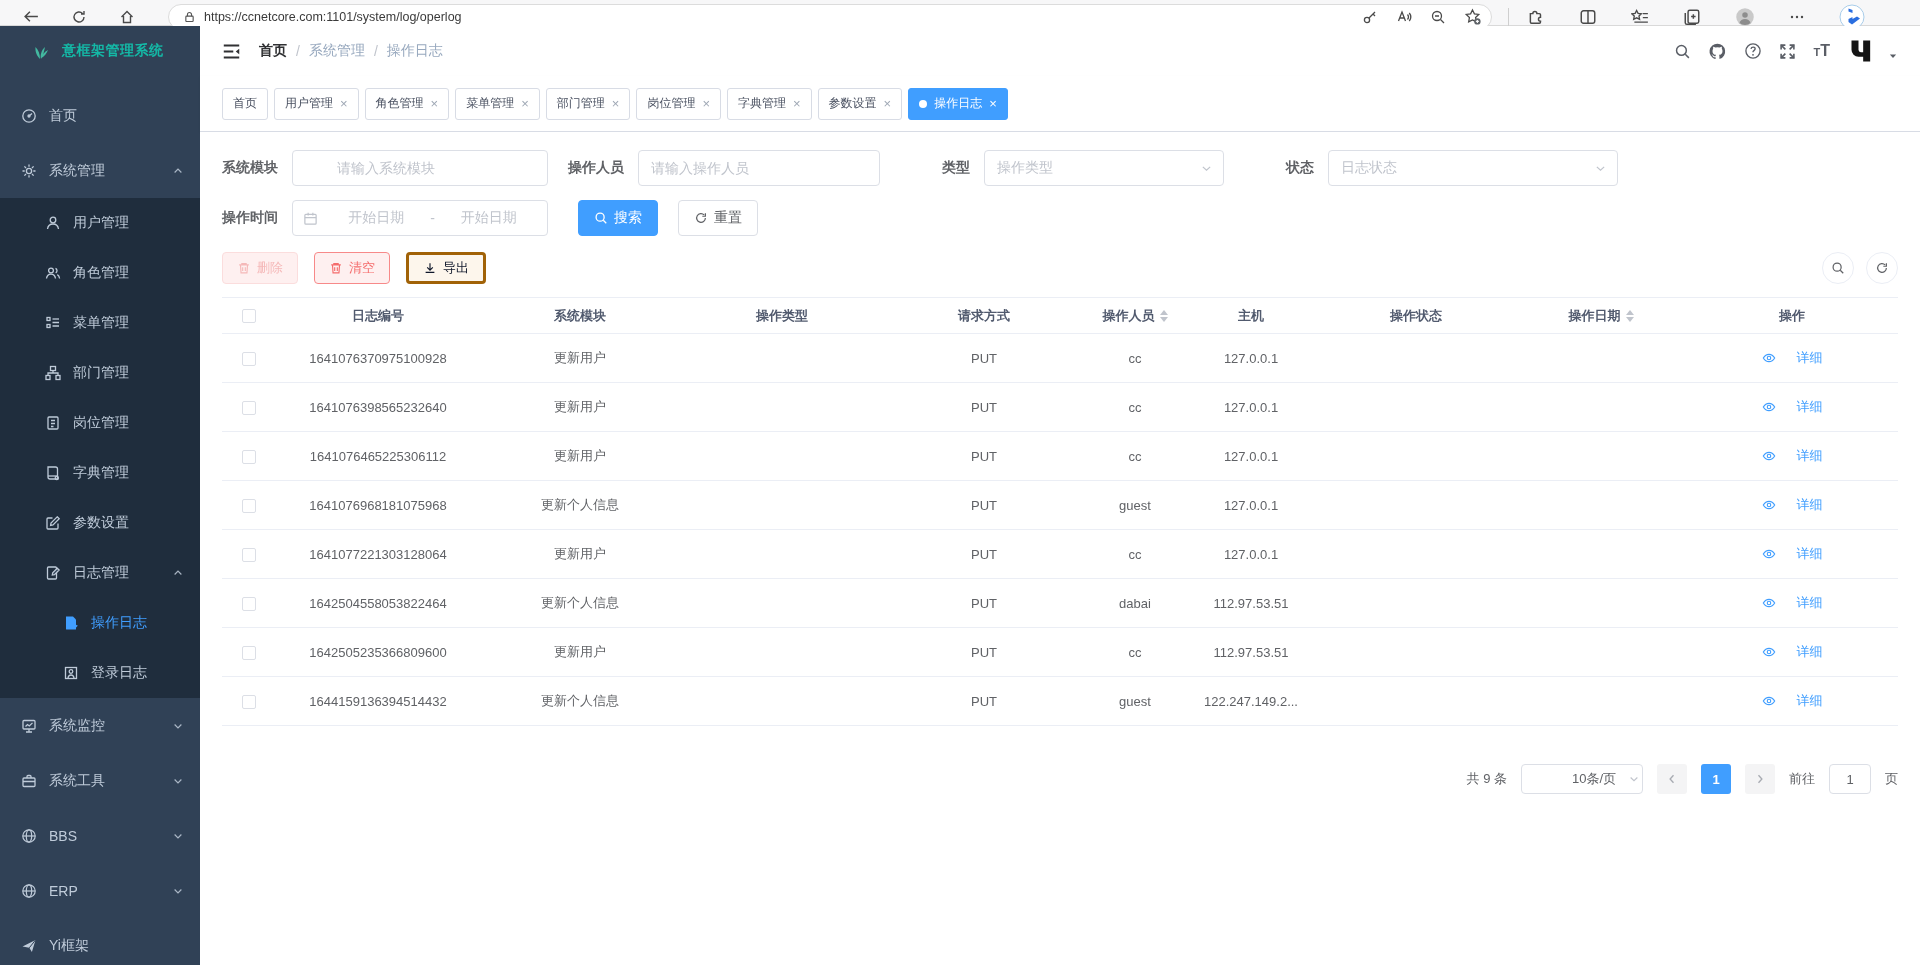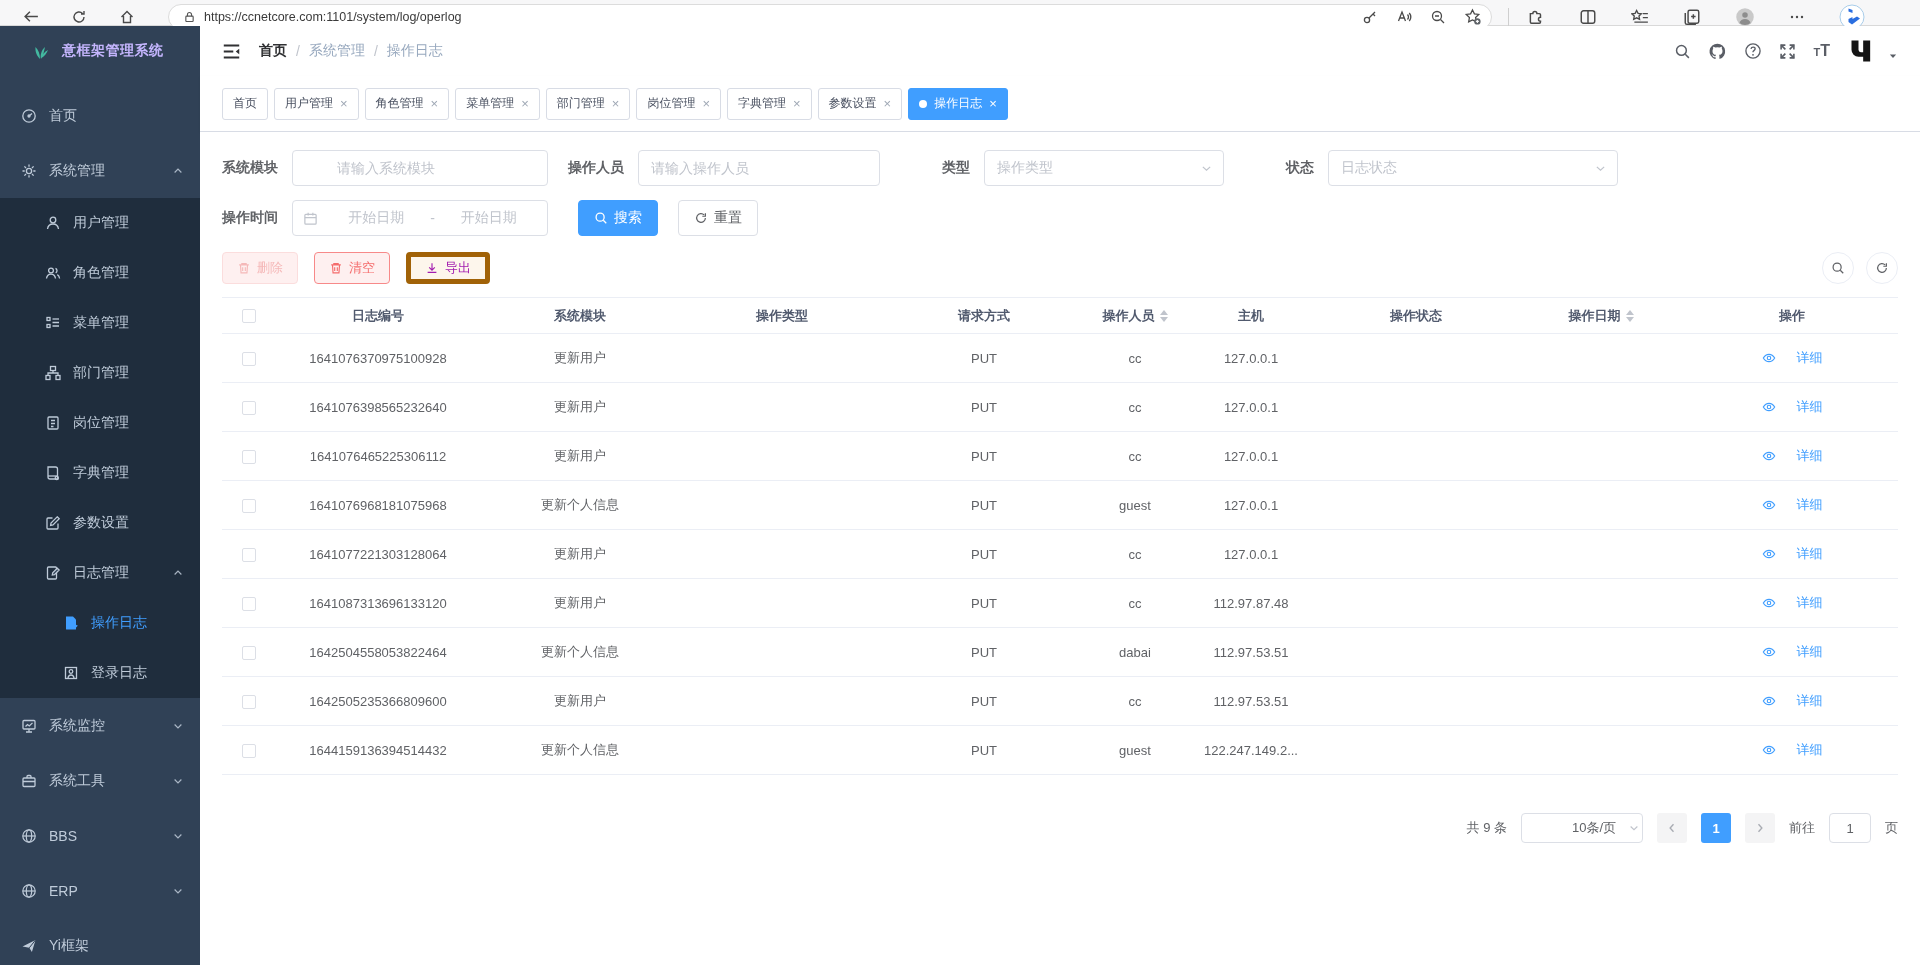--- a/index.html
+++ b/index.html
@@ -17,21 +17,21 @@
   .urlpill .lock { color:#555; margin:0 8px 0 4px; }
   .urltext { font-size:12.5px; color:#3a3a3a; flex:1; white-space:nowrap; overflow:hidden; }
   .pillicons { display:flex; align-items:center; gap:18px; color:#4a4a4a; }
   .bdivider { width:1px; height:18px; background:#cfcfcf; margin:0 10px 0 16px; }
   .brightgroup { display:flex; align-items:center; gap:34px; color:#4a4a4a; margin-left:8px; }
 
   
   .app { display:flex; height:939px; }
   .sidebar { width:200px; flex:0 0 auto; background:#304156; color:#bfcbd9; overflow:hidden; }
   .logo { height:50px; display:flex; align-items:center; padding-left:30px; gap:10px; }
-  .logo-title { color:#c4b5fd; font-weight:bold; font-size:14px; letter-spacing:.5px; }
+  .logo-title { color:#14b8a6; font-weight:bold; font-size:14px; letter-spacing:.5px; }
   .nav { padding-top:12px; }
   .mi { display:flex; align-items:center; gap:12px; font-size:14px; cursor:pointer; }
   .mi.root { height:55px; padding:0 16px 0 21px; }
   .mi.sub  { height:50px; padding:0 16px 0 45px; background:#1f2d3d; }
   .mi.sub2 { height:50px; padding:0 16px 0 63px; background:#1f2d3d; }
   .mi .chev { margin-left:auto; color:#bfcbd9; opacity:.85; }
   .mi.active { color:#409eff; }
   .mi .mico { width:16px; height:16px; flex:0 0 auto; }
 
   
@@ -78,21 +78,21 @@
     font-size:14px; display:inline-flex; align-items:center; gap:6px; cursor:pointer; font-family:inherit; }
   .btn-primary { background:#409eff; border-color:#409eff; color:#fff; }
   .btn-plain { background:#fff; border-color:#dcdfe6; color:#606266; }
 
   
   .toolrow { display:flex; align-items:center; margin-top:16px; }
   .btn-sm { height:32px; padding:0 14px; font-size:13px; border-radius:4px;
     display:inline-flex; align-items:center; gap:6px; cursor:pointer; font-family:inherit; }
   .btn-danger-dis { background:#fef0f0; border:1px solid #fbdddd; color:#f5b8b8; cursor:not-allowed; }
   .btn-danger { background:#fef0f0; border:1px solid #f78989; color:#f56c6c; }
-  .btn-warn { background:#fdf6ec; border:5px solid #a16207; color:#a21caf; }
+  .btn-warn { background:#fdf6ec; border:3px solid #a16207; color:#0f172a; }
   .toolrow .gap { width:16px; }
   .rightcircs { margin-left:auto; display:flex; gap:12px; }
   .circ { width:32px; height:32px; border-radius:50%; border:1px solid #ebeef5; background:#fff;
     display:flex; align-items:center; justify-content:center; color:#606266; cursor:pointer; }
 
   
   table { width:100%; border-collapse:collapse; margin-top:13px; table-layout:fixed; }
   th { height:36px; font-size:13px; font-weight:700; color:#515a6e; text-align:center;
     border-top:1px solid #ebeef5; border-bottom:1px solid #ebeef5; white-space:nowrap; }
   td { height:49px; font-size:13px; color:#606266; text-align:center;
@@ -735,38 +735,20 @@
             <td><a class="detail">
                   <svg width="14" height="14" viewBox="0 0 16 16" fill="none" stroke="currentColor" stroke-width="1.3">
                     <path d="M1.5 8s2.5-4.2 6.5-4.2S14.5 8 14.5 8 12 12.2 8 12.2 1.5 8 1.5 8z"></path>
                     <circle cx="8" cy="8" r="2"></circle>
                   </svg>
                   <span>详细</span>
                 </a></td>
           </tr>
           <tr>
             <td><span class="cb"></span></td>
-            <td>1641087313696133120</td>
-            <td>更新用户</td>
-            <td></td>
-            <td>PUT</td>
-            <td>cc</td>
-            <td>112.97.87.48</td>
-            <td></td>
-            <td></td>
-            <td><a class="detail">
-                  <svg width="14" height="14" viewBox="0 0 16 16" fill="none" stroke="currentColor" stroke-width="1.3">
-                    <path d="M1.5 8s2.5-4.2 6.5-4.2S14.5 8 14.5 8 12 12.2 8 12.2 1.5 8 1.5 8z"></path>
-                    <circle cx="8" cy="8" r="2"></circle>
-                  </svg>
-                  <span>详细</span>
-                </a></td>
-          </tr>
-          <tr>
-            <td><span class="cb"></span></td>
             <td>1642504558053822464</td>
             <td>更新个人信息</td>
             <td></td>
             <td>PUT</td>
             <td>dabai</td>
             <td>112.97.53.51</td>
             <td></td>
             <td></td>
             <td><a class="detail">
                   <svg width="14" height="14" viewBox="0 0 16 16" fill="none" stroke="currentColor" stroke-width="1.3">

